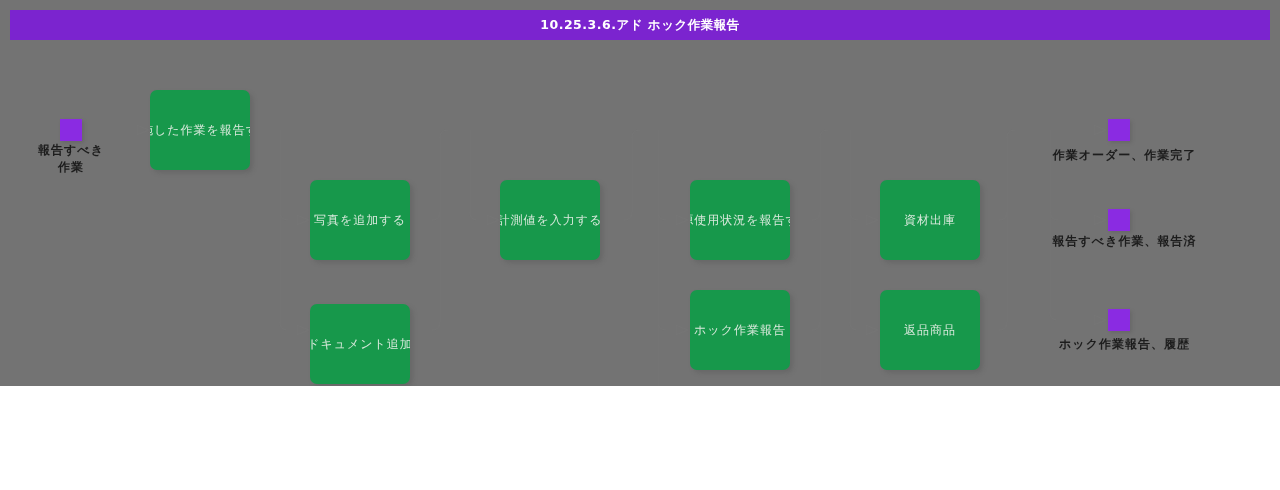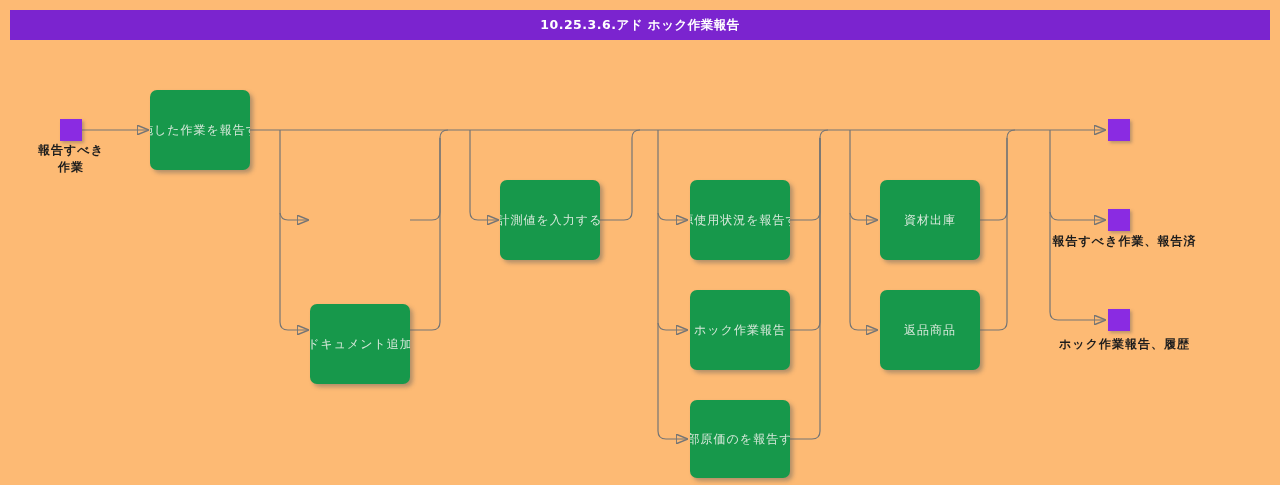--- a/index.html
+++ b/index.html
@@ -6,21 +6,21 @@
     --header-bg:#7b24cf;
     --node-green:#17984b;
     --node-purple:#8a2be2;
     --line:#757575;
     --arrow:#555555;
     --box-text:#d9e9dc;
     --label-text:#1d1d1d;
   }
   html,body{margin:0;padding:0;background:#ffffff;}
   .canvas{
-    position:relative;width:1280px;height:485px;background:#fdba74;
+    position:relative;width:1280px;height:386px;background:#737373;
     overflow:hidden;font-family:"DejaVu Serif", serif;
   }
   .header{
     position:absolute;left:10px;top:10px;width:1260px;height:30px;
     background:var(--header-bg);
     display:flex;align-items:center;justify-content:center;
     color:#ffffff;font-family:"DejaVu Sans", sans-serif;
     font-weight:bold;font-size:12.5px;letter-spacing:.5px;
   }
   .wires{position:absolute;left:0;top:0;}
@@ -85,20 +85,23 @@
     <path d="M 1050 130 V 312 Q 1050 320 1058 320 H 1105" marker-end="url(#arrow)"></path>
     <path d="M 1050 212 Q 1051 220 1058 220 H 1105" marker-end="url(#arrow)"></path>
   </svg>
 
   <div class="sq" style="left:60px;top:119px"></div>
   <div class="node-label" style="left:36px;top:142px;width:70px">報告すべき作業</div>
 
   <div class="task" style="left:150px;top:90px">
     <span class="task-text">施した作業を報告す</span>
   </div>
+  <div class="task" style="left:310px;top:180px">
+    <span class="task-text">写真を追加する</span>
+  </div>
   <div class="task" style="left:310px;top:304px">
     <span class="task-text">ドキュメント追加</span>
   </div>
   <div class="task" style="left:500px;top:180px">
     <span class="task-text">計測値を入力する</span>
   </div>
   <div class="task" style="left:690px;top:180px">
     <span class="task-text">源使用状況を報告す</span>
   </div>
   <div class="task" style="left:690px;top:290px">
@@ -108,20 +111,21 @@
     <span class="task-text">ト部原価のを報告する</span>
   </div>
   <div class="task" style="left:880px;top:180px">
     <span class="task-text">資材出庫</span>
   </div>
   <div class="task" style="left:880px;top:290px">
     <span class="task-text">返品商品</span>
   </div>
 
   <div class="sq" style="left:1108px;top:119px"></div>
+  <div class="node-label" style="left:1042px;top:147px;width:165px">作業オーダー、作業完了</div>
 
   <div class="sq" style="left:1108px;top:209px"></div>
   <div class="node-label" style="left:1042px;top:233px;width:165px">報告すべき作業、報告済</div>
 
   <div class="sq" style="left:1108px;top:309px"></div>
   <div class="node-label" style="left:1042px;top:336px;width:165px">ホック作業報告、履歴</div>
 
 </div>
 
 </body></html>

